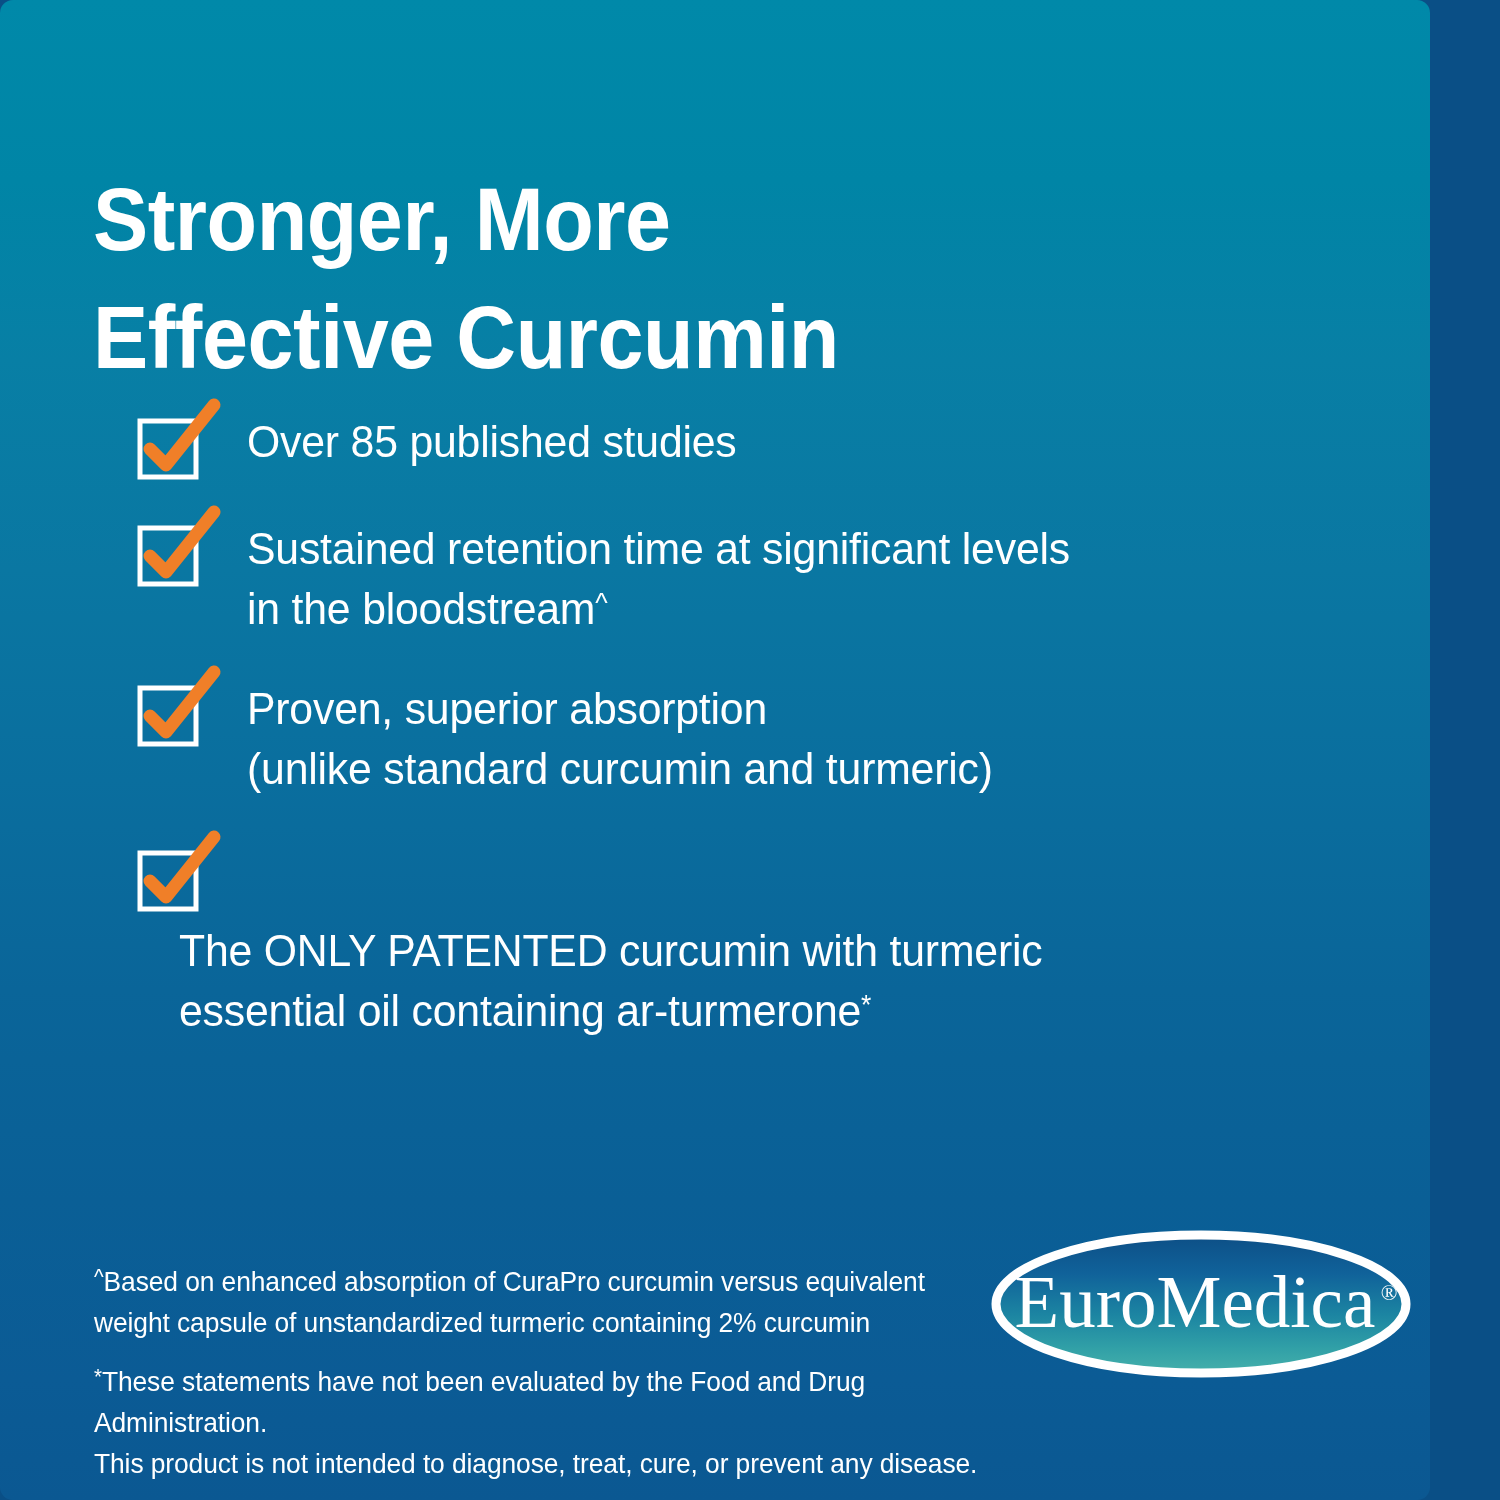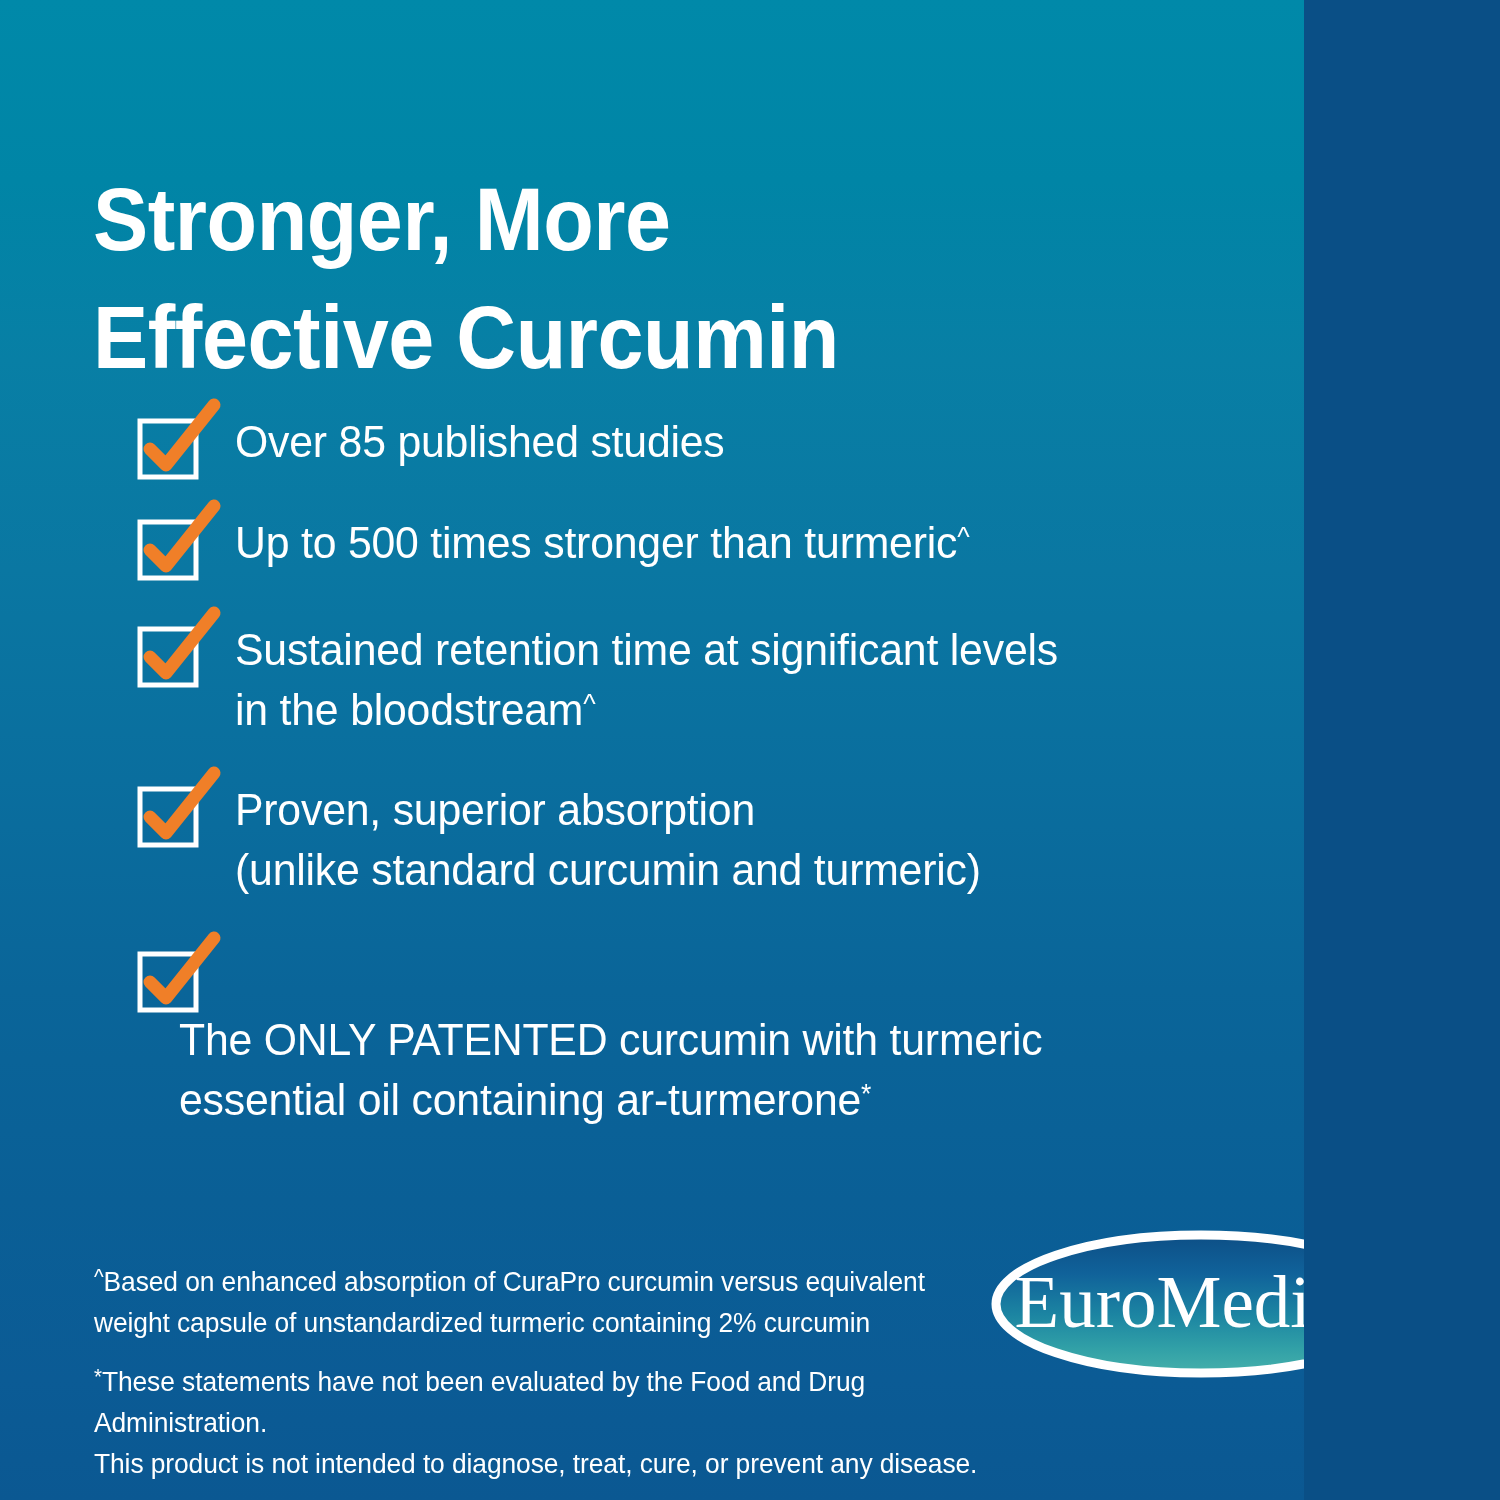--- a/index.html
+++ b/index.html
@@ -4,34 +4,35 @@
 <title>Stronger, More Effective Curcumin</title>
 <style>
   html, body {
     margin: 0;
     padding: 0;
     background: #0a4f86;
   }
 
   .canvas {
     position: relative;
-    width: 1304px;
+    width: 1430px;
     height: 1500px;
     overflow: hidden;
     background: linear-gradient(to bottom,
         #0089a9 0%,
         #0085a6 12%,
         #087fa5 24%,
         #0a77a2 38%,
         #0a6e9e 52%,
         #0a6599 66%,
         #0a5f96 80%,
         #0b5b95 92%,
         #0b5892 100%);
     font-family: "Liberation Sans", "DejaVu Sans", sans-serif;
+    border-radius: 13px;
     -webkit-font-smoothing: antialiased;
   }
 
   
   .headline {
     position: absolute;
     left: 93px;
     top: 100px;
     width: 1000px;
     color: #ffffff;
@@ -49,20 +50,21 @@
     position: absolute;
     left: 140px;
     top: 412px;
     width: 1260px;
   }
 
   .bullet-row {
     position: relative;
     display: flex;
     align-items: flex-start;
+    gap: 12px;
   }
 
   .bullet-row.r0 { margin-top: 0; }
   .bullet-row.r1 { margin-top: 36px; }
   .bullet-row.r2 { margin-top: 40px; }
   .bullet-row.r3 { margin-top: 42px; }
   .bullet-row.r4 { margin-top: 45px; flex-direction: column; }
 
   .checkbox {
     position: relative;
@@ -151,29 +153,20 @@
     <div class="bullet-row r0">
       <span class="checkbox">
         <svg viewBox="0 0 92 86" aria-hidden="true">
           <rect x="4" y="22" width="56" height="56" fill="none" stroke="#ffffff" stroke-width="5"></rect>
           <path d="M14 50 L30 66 L78 6" fill="none" stroke="#f07f28" stroke-width="13" stroke-linecap="round" stroke-linejoin="round"></path>
         </svg>
       </span>
       <span class="bullet-text"><span>Over 85 published studies</span><sup></sup></span>
     </div>
 
-    <div class="bullet-row r1">
-      <span class="checkbox">
-        <svg viewBox="0 0 92 86" aria-hidden="true">
-          <rect x="4" y="22" width="56" height="56" fill="none" stroke="#ffffff" stroke-width="5"></rect>
-          <path d="M14 50 L30 66 L78 6" fill="none" stroke="#f07f28" stroke-width="13" stroke-linecap="round" stroke-linejoin="round"></path>
-        </svg>
-      </span>
-      <span class="bullet-text"><span>Up to 500 times stronger than turmeric</span><sup>^</sup></span>
-    </div>
 
     <div class="bullet-row r3">
       <span class="checkbox">
         <svg viewBox="0 0 92 86" aria-hidden="true">
           <rect x="4" y="22" width="56" height="56" fill="none" stroke="#ffffff" stroke-width="5"></rect>
           <path d="M14 50 L30 66 L78 6" fill="none" stroke="#f07f28" stroke-width="13" stroke-linecap="round" stroke-linejoin="round"></path>
         </svg>
       </span>
       <span class="bullet-text"><span>Sustained retention time at significant levels
 in the bloodstream</span><sup>^</sup></span>

